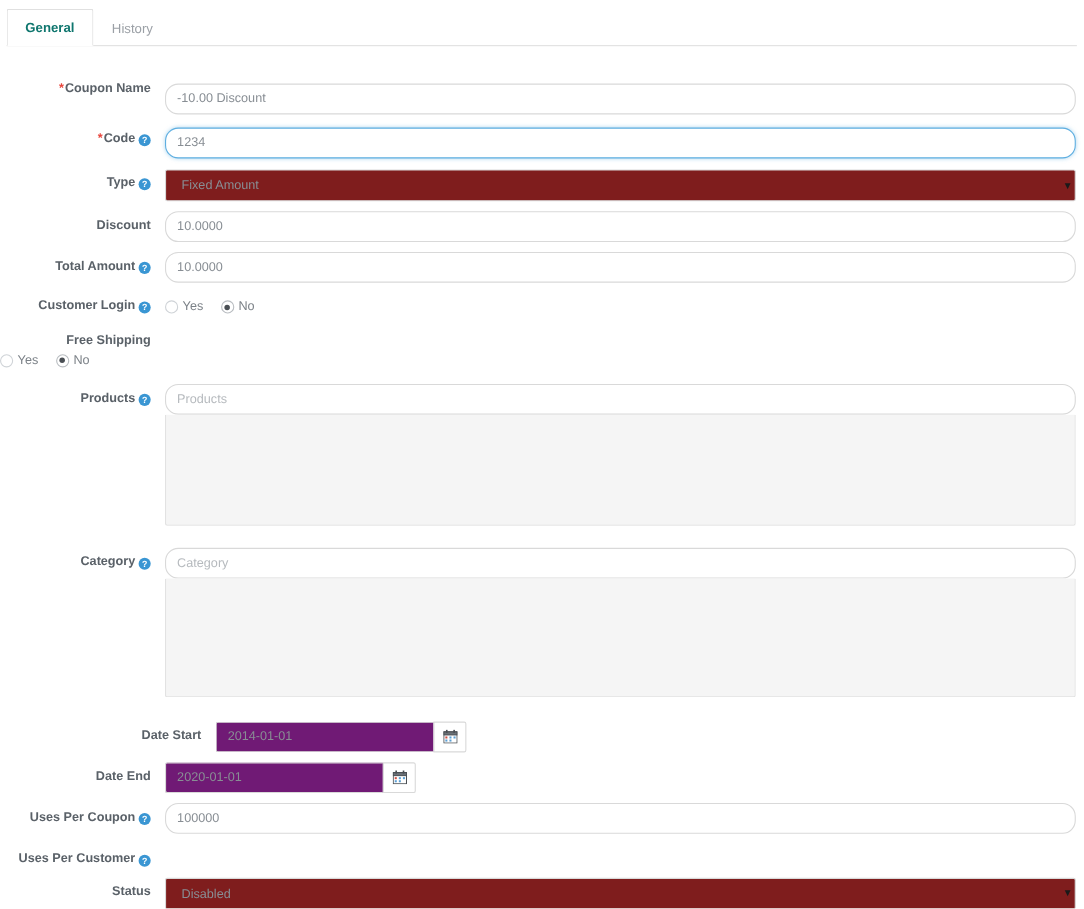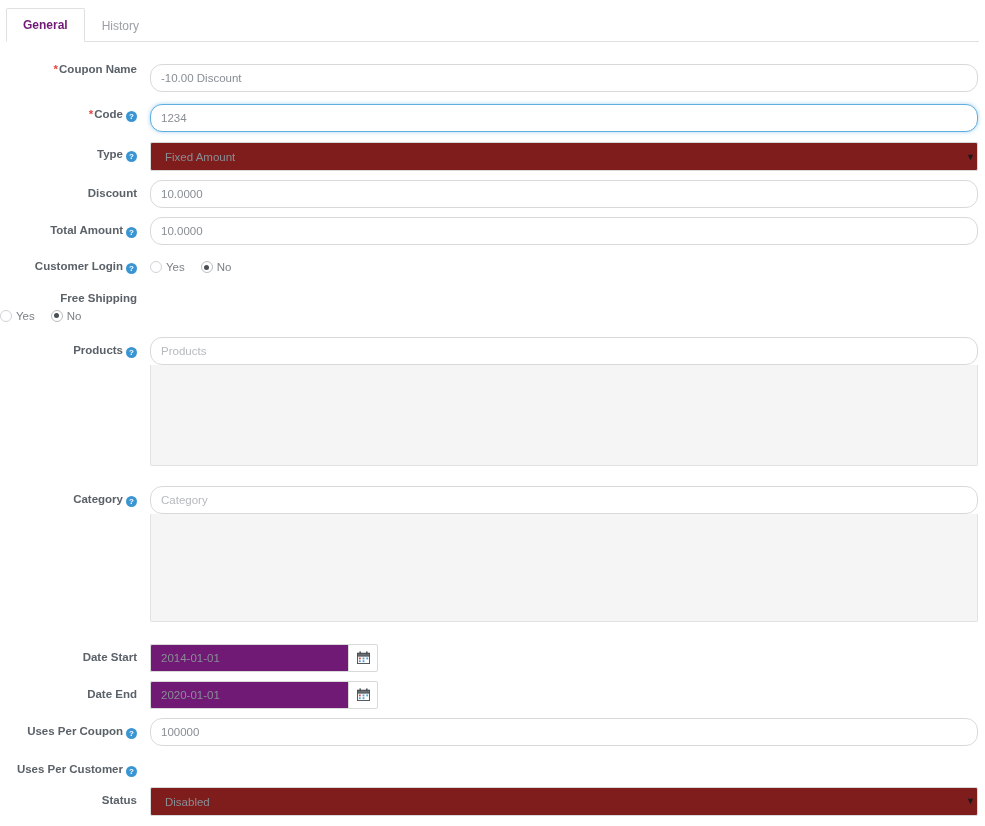--- a/index.html
+++ b/index.html
@@ -28,21 +28,21 @@
     color: #9ba0a6;
     background: transparent;
     border: 1px solid transparent;
     border-bottom: none;
     margin-bottom: -1px;
     cursor: pointer;
     white-space: nowrap;
     user-select: none;
   }
   .tab.active {
-    color: #701a75;
+    color: #0f766e;
     font-weight: bold;
     background: #ffffff;
     border: 1px solid #e0e0e0;
     border-bottom: 1px solid #ffffff;
     border-radius: 2px 2px 0 0;
   }
 
   
   .form { padding: 0; }
   .row {
@@ -199,21 +199,21 @@
     <div class="tab active">
       <span>General</span>
     </div>
     <div class="tab">
       <span>History</span>
     </div>
   </div>
 
   <div class="form">
 
-    <div class="row" style="margin-top:22px;">
+    <div class="row" style="margin-top:34px;">
       <div class="label-col">
         <span class="req">*</span><span>Coupon Name</span>
       </div>
       <div class="field-col">
         <input class="input" type="text" value="-10.00 Discount" style="">
       </div>
     </div>
 
     <div class="row" style="margin-top:9px;">
       <div class="label-col" style="padding-top:8px;">
@@ -303,21 +303,21 @@
     <div class="row" style="margin-top:20px;">
       <div class="label-col" style="padding-top:8px;">
         <span>Category</span><span class="help-icon">?</span>
       </div>
       <div class="field-col">
         <input class="input" type="text" placeholder="Category" style="">
         <div class="well tall"></div>
       </div>
     </div>
 
-    <div class="row" style="margin-top:22px;">
+    <div class="row" style="margin-top:22px;margin-left:46px;">
       <div class="label-col" style="padding-top:8px;">
         <span>Date Start</span>
       </div>
       <div class="field-col">
         <div class="date-row">
           <input class="date-input" type="text" value="2014-01-01" style="">
           <div class="date-btn">
             <svg width="13" height="13" viewBox="0 0 14 14" aria-hidden="true">
               <rect x="0.5" y="2.5" width="13" height="11" fill="#ffffff" stroke="#4a4f54" stroke-width="1"></rect>
               <rect x="0.5" y="2.5" width="13" height="3" fill="#6b7177" stroke="#4a4f54" stroke-width="1"></rect>

